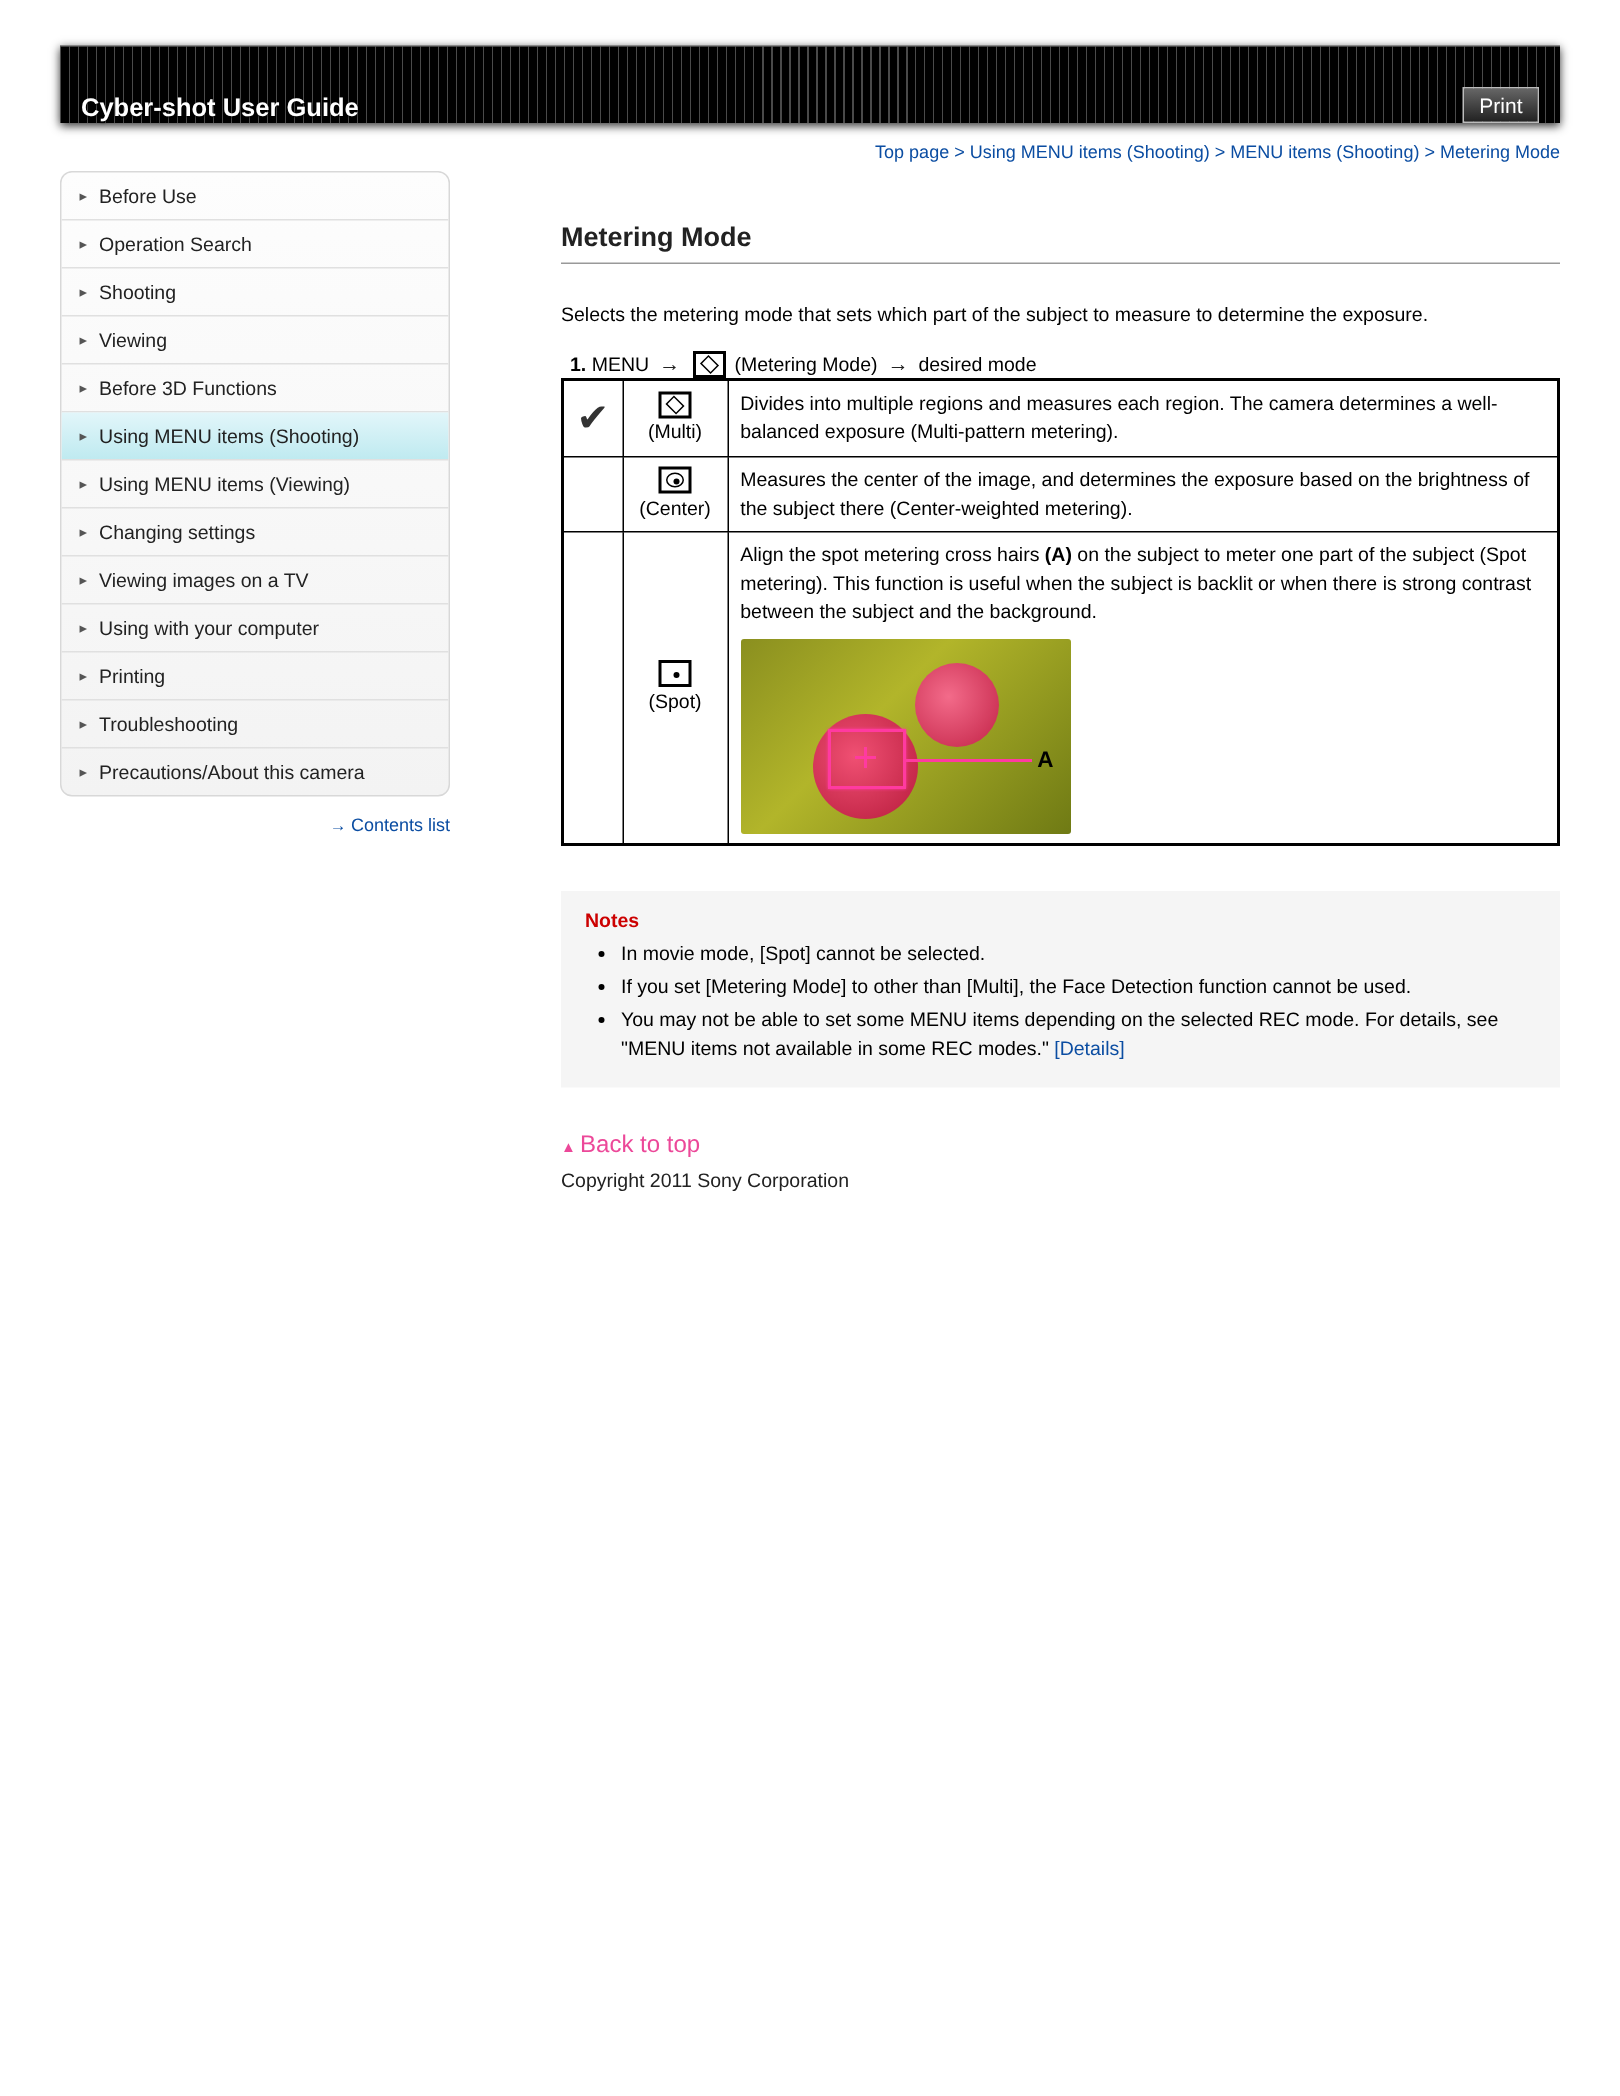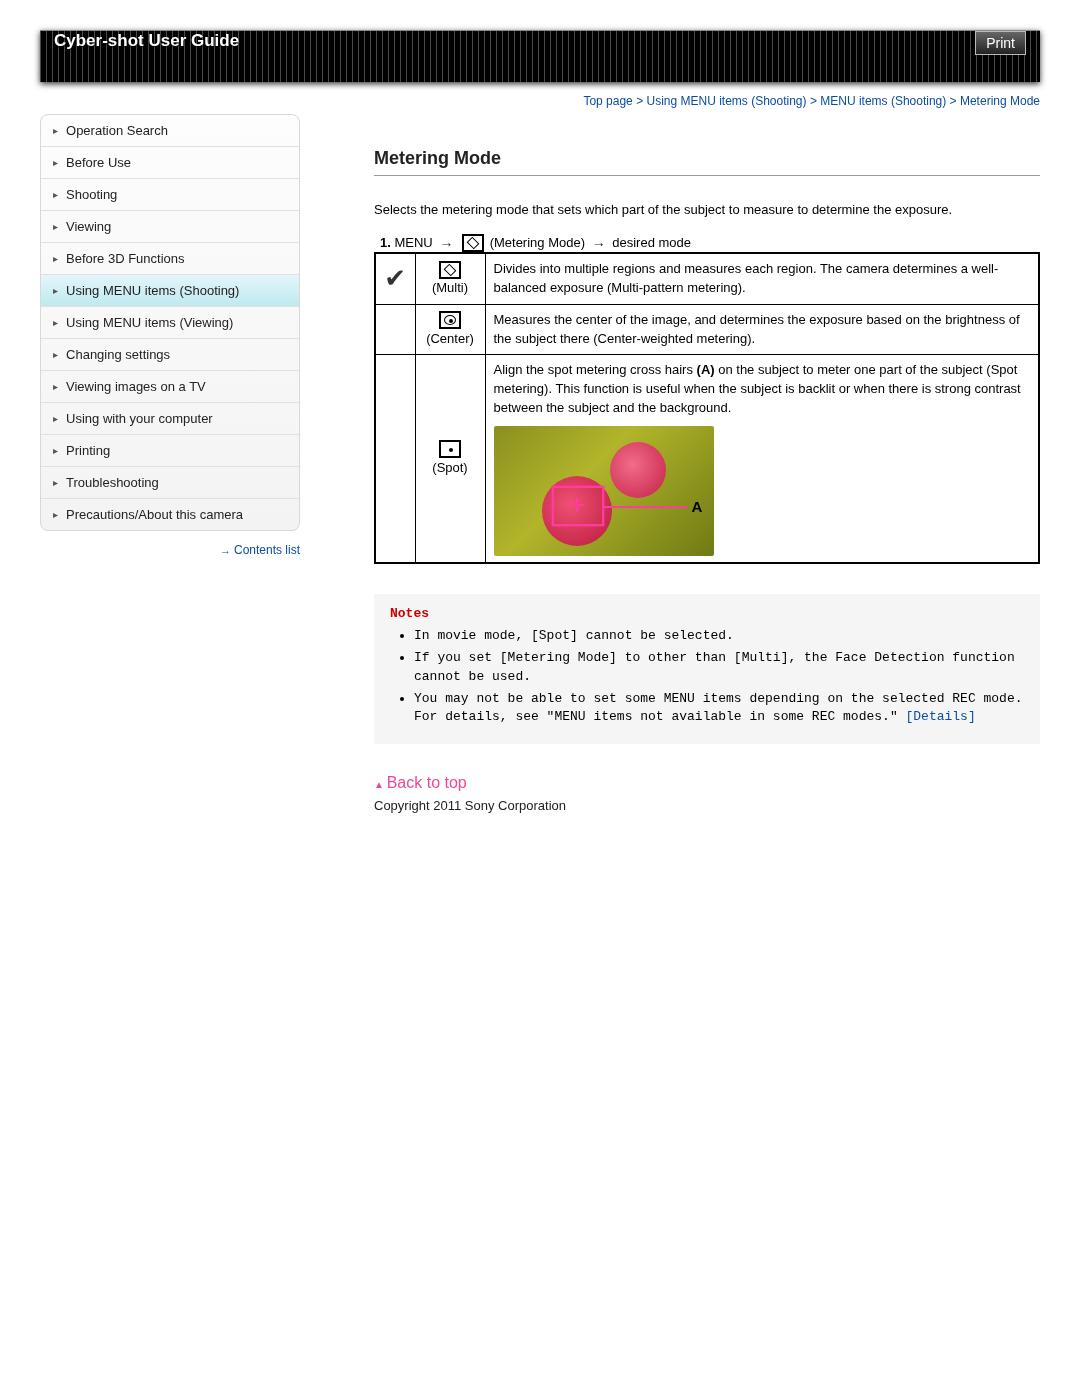--- a/index.html
+++ b/index.html
@@ -9,21 +9,21 @@
   
   .header {
     height: 52px;
     background: #000;
     background-image: repeating-linear-gradient(
       90deg,
       #4a4a4a 0, #4a4a4a 1px,
       #000 1px, #000 6px
     );
     border-top: 1px solid #888;
-    display: flex; align-items: flex-start; justify-content: space-between;
+    display: flex; align-items: flex-end; justify-content: space-between;
     padding: 0 14px 0 14px;
     box-shadow: 0 2px 6px rgba(0,0,0,0.8);
     position: relative;
   }
   .header .title {
     color: #fff; font-weight: bold; font-size: 17px;
     text-shadow: 0 1px 2px #000;
   }
   .print-btn {
     color: #fff; font-size: 14px;
@@ -150,21 +150,21 @@
     position: absolute; left: 76px; top: 78px; width: 14px; height: 2px; background: #ff3aa0;
   }
   .spot-illustration .pointer-line {
     position: absolute; left: 110px; top: 80px; width: 84px; height: 2px; background: #ff3aa0;
   }
   .spot-illustration .pointer-label {
     position: absolute; left: 198px; top: 70px; font-weight: bold; font-size: 15px; color: #000;
   }
 
   .notes {
-    background: #f5f5f5; padding: 12px 16px 14px 16px; margin-bottom: 30px; font-family: Liberation Mono, monospace;
+    background: #f5f5f5; padding: 12px 16px 14px 16px; margin-bottom: 30px;
   }
   .notes-title { color: #c00; font-weight: bold; font-size: 13px; margin-bottom: 6px; }
   .notes ul { padding-left: 24px; }
   .notes li { margin: 3px 0; line-height: 1.45; }
   .details-link { color: #0b4da2; cursor: pointer; text-align: center; }
 
   .back-top { text-align: left; color: #ec4899; font-size: 16px; margin-bottom: 6px; cursor: pointer; }
   .back-top::before { content: "▲ "; font-size: 10px; }
   .copyright { font-size: 13px; color: #222; }
 
@@ -178,24 +178,24 @@
   <div class="header">
     <span class="title">Cyber-shot User Guide</span>
     <span class="print-btn">Print</span>
   </div>
 
   <div class="layout">
 
     <aside class="sidebar">
       <ul class="sidenav">
         <li>
+            <a href="#">Before Use</a>
+          </li>
+        <li>
             <a href="#">Operation Search</a>
-          </li>
-        <li>
-            <a href="#">Before Use</a>
           </li>
         <li>
             <a href="#">Shooting</a>
           </li>
         <li>
             <a href="#">Viewing</a>
           </li>
         <li>
             <a href="#">Before 3D Functions</a>
           </li>

